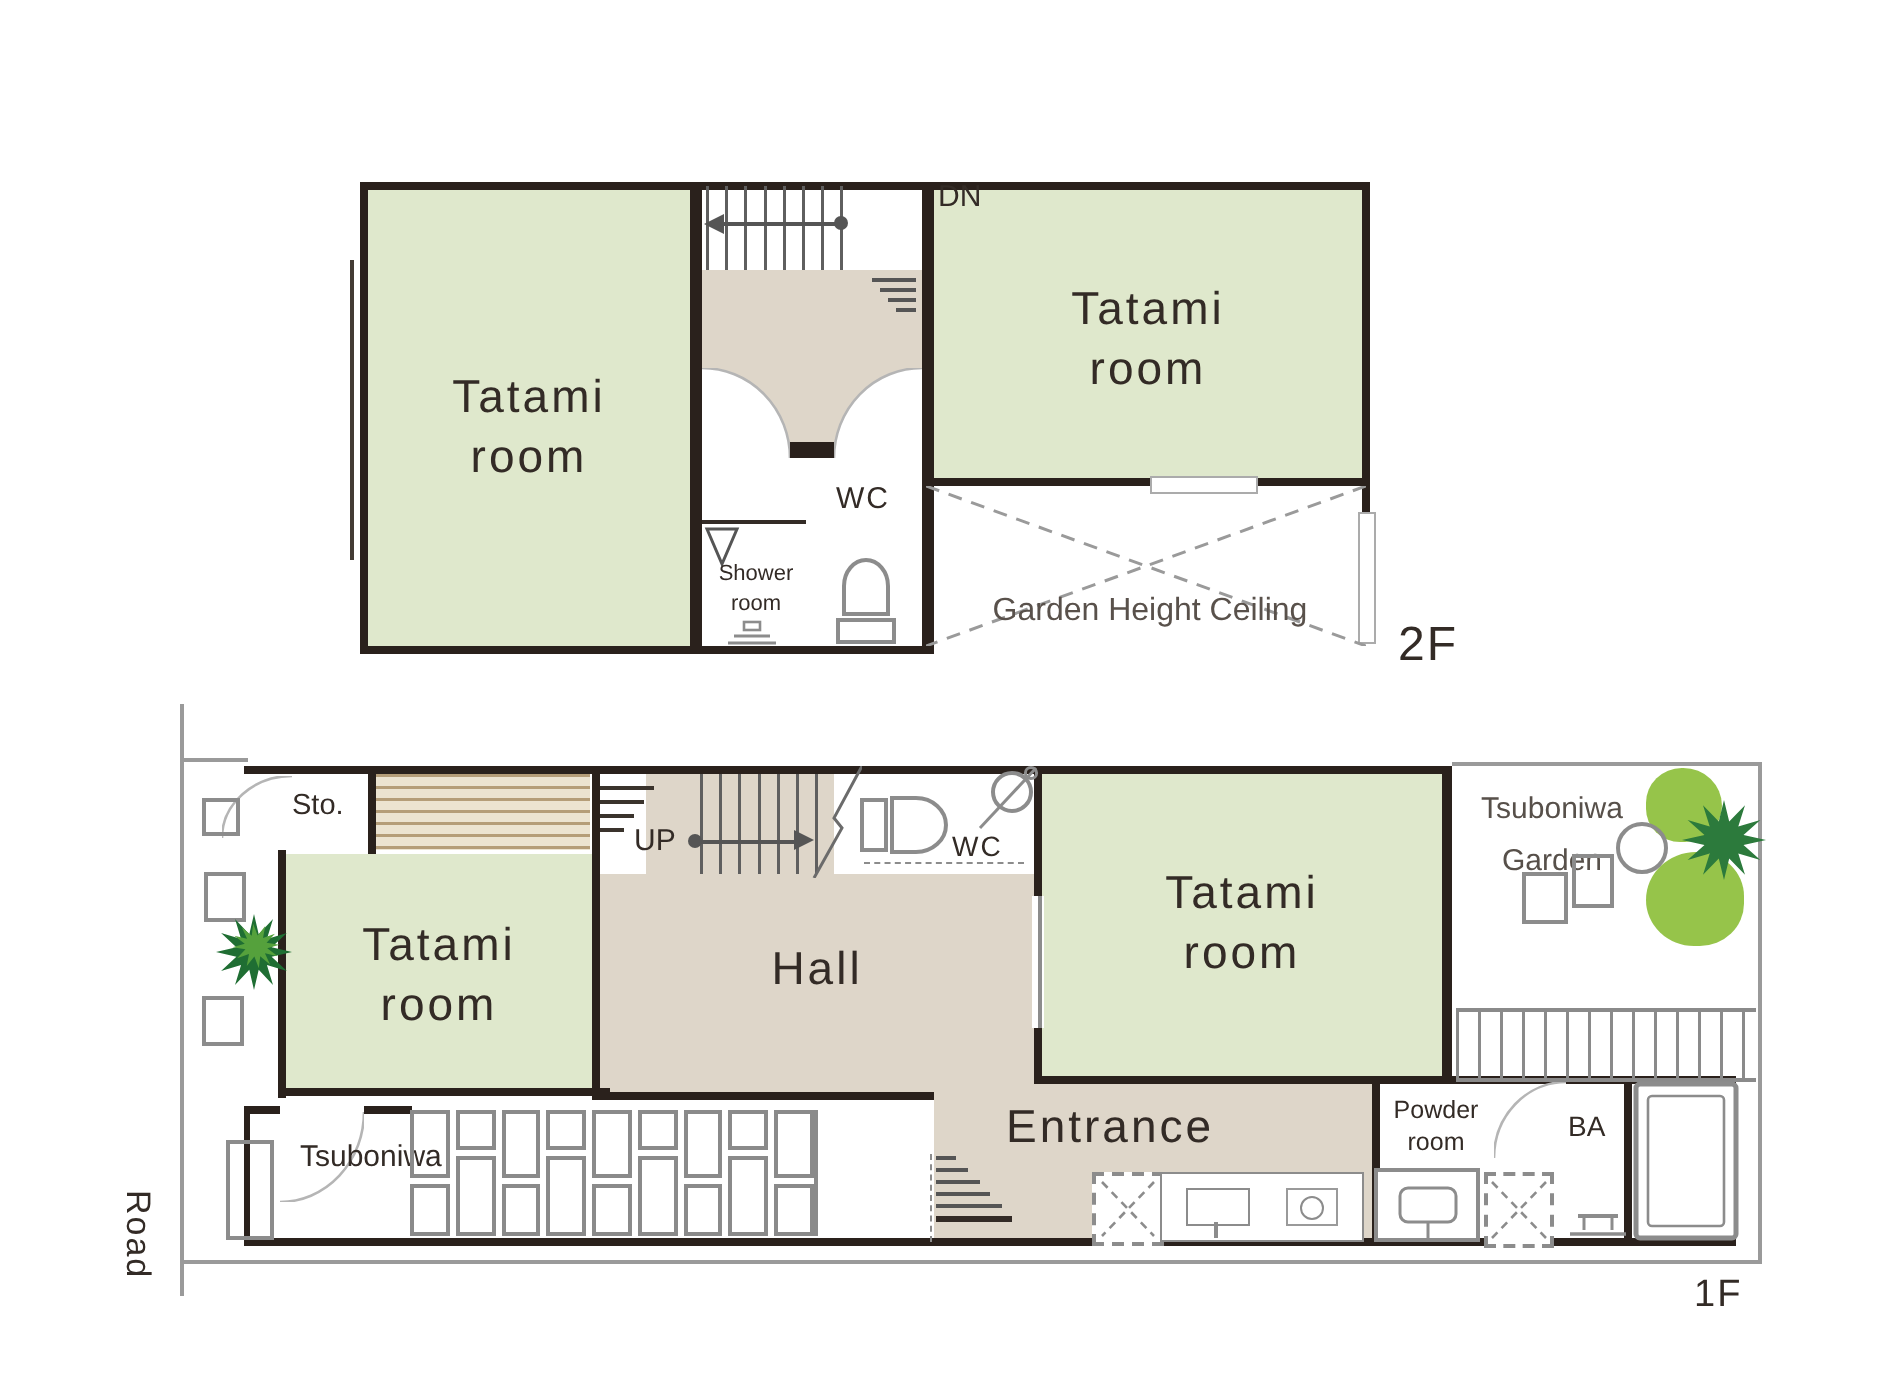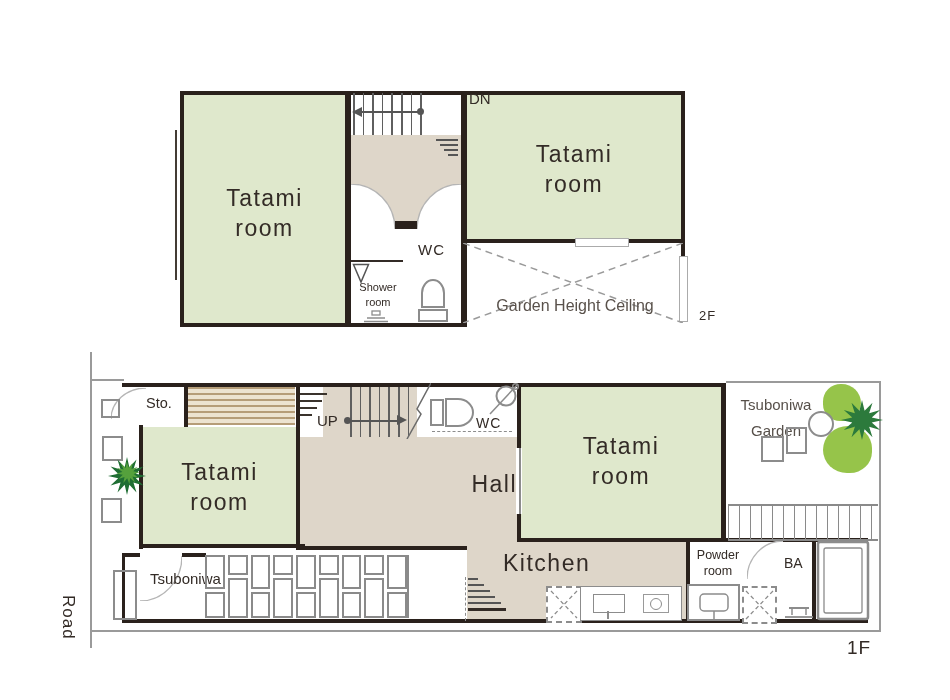--- a/index.html
+++ b/index.html
@@ -95,21 +95,21 @@
 
     <div class="lbl ctr room-lbl" style="left:184px;top:184px;width:161px;"><span>Tatami</span><br><span>room</span></div>
     <div class="lbl ctr room-lbl" style="left:467px;top:140px;width:214px;"><span>Tatami</span><br><span>room</span></div>
 
     <svg class="abs" style="left:463px;top:243px;" width="220" height="80">
       <line x1="0" y1="0" x2="220" y2="80" stroke="#9a9a9a" stroke-width="1.5" stroke-dasharray="7 5"></line>
       <line x1="220" y1="0" x2="0" y2="80" stroke="#9a9a9a" stroke-width="1.5" stroke-dasharray="7 5"></line>
     </svg>
     <div class="lbl ctr" style="left:467px;top:296px;width:216px;font-size:16px;color:#59514b;">Garden Height Ceiling</div>
 
-    <div class="lbl" style="left:699px;top:308px;font-size:13px;letter-spacing:1px;">2F</div>
+    <div class="lbl" style="left:699px;top:308px;font-size:24px;letter-spacing:1px;">2F</div>
   </div>
 
   <div>
 
     <div class="gline" style="left:90px;top:352px;width:2px;height:296px;"></div>
     <div class="gline" style="left:90px;top:630px;width:791px;height:2px;"></div>
     <div class="gline" style="left:879px;top:381px;width:2px;height:251px;"></div>
     <div class="gline" style="left:90px;top:379px;width:34px;height:2px;"></div>
     <div class="gline" style="left:726px;top:381px;width:155px;height:2px;"></div>
 
@@ -166,22 +166,22 @@
     <div class="lbl" style="left:476px;top:415px;font-size:14px;letter-spacing:1px;">WC</div>
     <div class="abs" style="left:432px;top:431px;width:80px;height:0;border-top:1.5px dashed #8c8c8c;"></div>
     <svg class="abs" style="left:487px;top:381px;" width="36" height="36">
       <circle cx="19" cy="15" r="9.5" fill="none" stroke="#8c8c8c" stroke-width="2"></circle>
       <line x1="3" y1="33" x2="31" y2="3" stroke="#8c8c8c" stroke-width="1.5"></line>
       <circle cx="28.5" cy="5.5" r="2.8" fill="none" stroke="#8c8c8c" stroke-width="1.5"></circle>
     </svg>
 
     <div class="lbl ctr room-lbl" style="left:143px;top:458px;width:153px;"><span>Tatami</span><br><span>room</span></div>
     <div class="lbl ctr room-lbl" style="left:521px;top:432px;width:200px;"><span>Tatami</span><br><span>room</span></div>
-    <div class="lbl ctr room-lbl" style="left:300px;top:470px;width:217px;text-align:right;">Hall</div>
-    <div class="lbl room-lbl" style="left:503px;top:549px;">Kitchen</div>
+    <div class="lbl ctr room-lbl" style="left:300px;top:470px;width:217px;">Hall</div>
+    <div class="lbl room-lbl" style="left:503px;top:549px;">Entrance</div>
 
     <div class="lbl ctr" style="left:728px;top:392px;width:96px;font-size:15px;line-height:1.75;color:#57504a;"><span>Tsuboniwa</span><br><span>Garden</span></div>
     <div class="bush" style="left:823px;top:384px;width:38px;height:37px;"></div>
     <div class="bush" style="left:823px;top:426px;width:49px;height:47px;border-radius:52% 48% 46% 50%;"></div>
     <div class="abs star" style="left:841px;top:400px;width:42px;height:40px;background:#2c7a3c;"></div>
     <div class="outline" style="left:761px;top:436px;width:19px;height:22px;"></div>
     <div class="outline" style="left:786px;top:427px;width:17px;height:23px;"></div>
     <div class="outline" style="left:808px;top:411px;width:22px;height:22px;border-radius:50%;"></div>
     <div class="deck" style="left:728px;top:504px;width:150px;height:33px;"></div>
 

